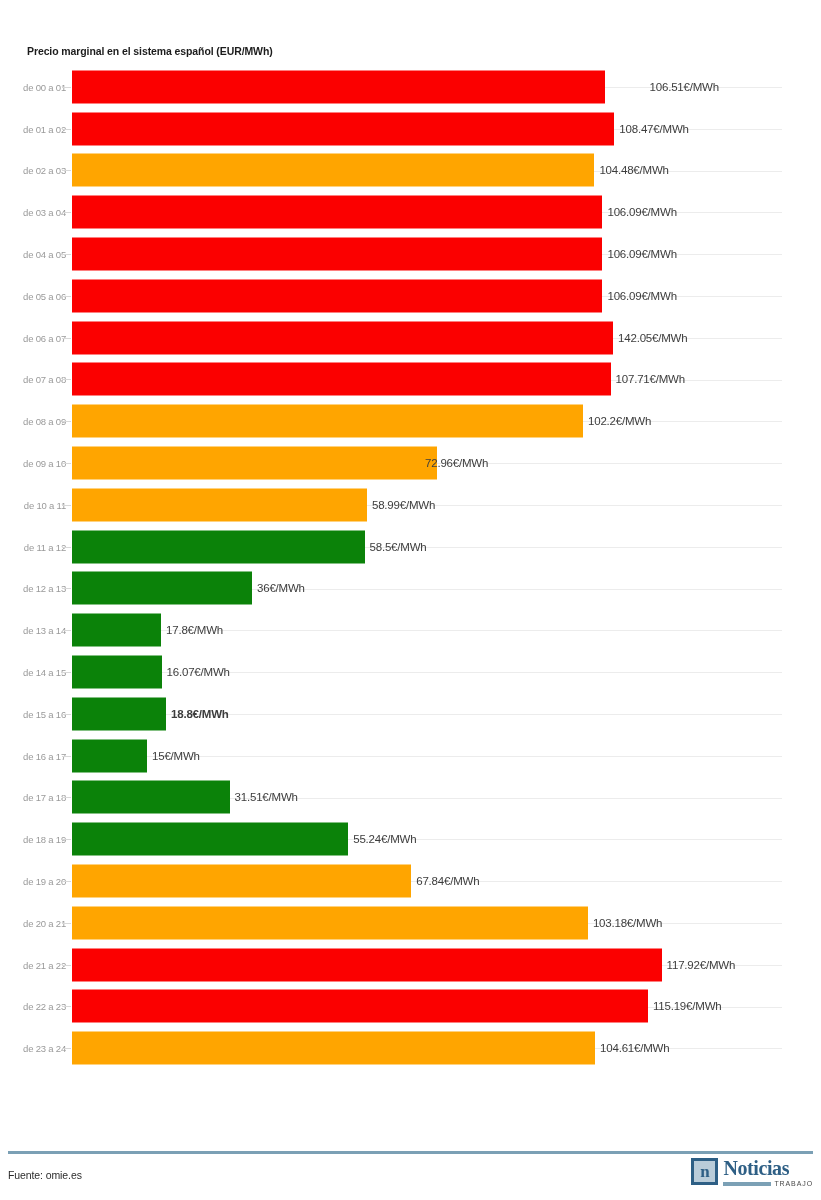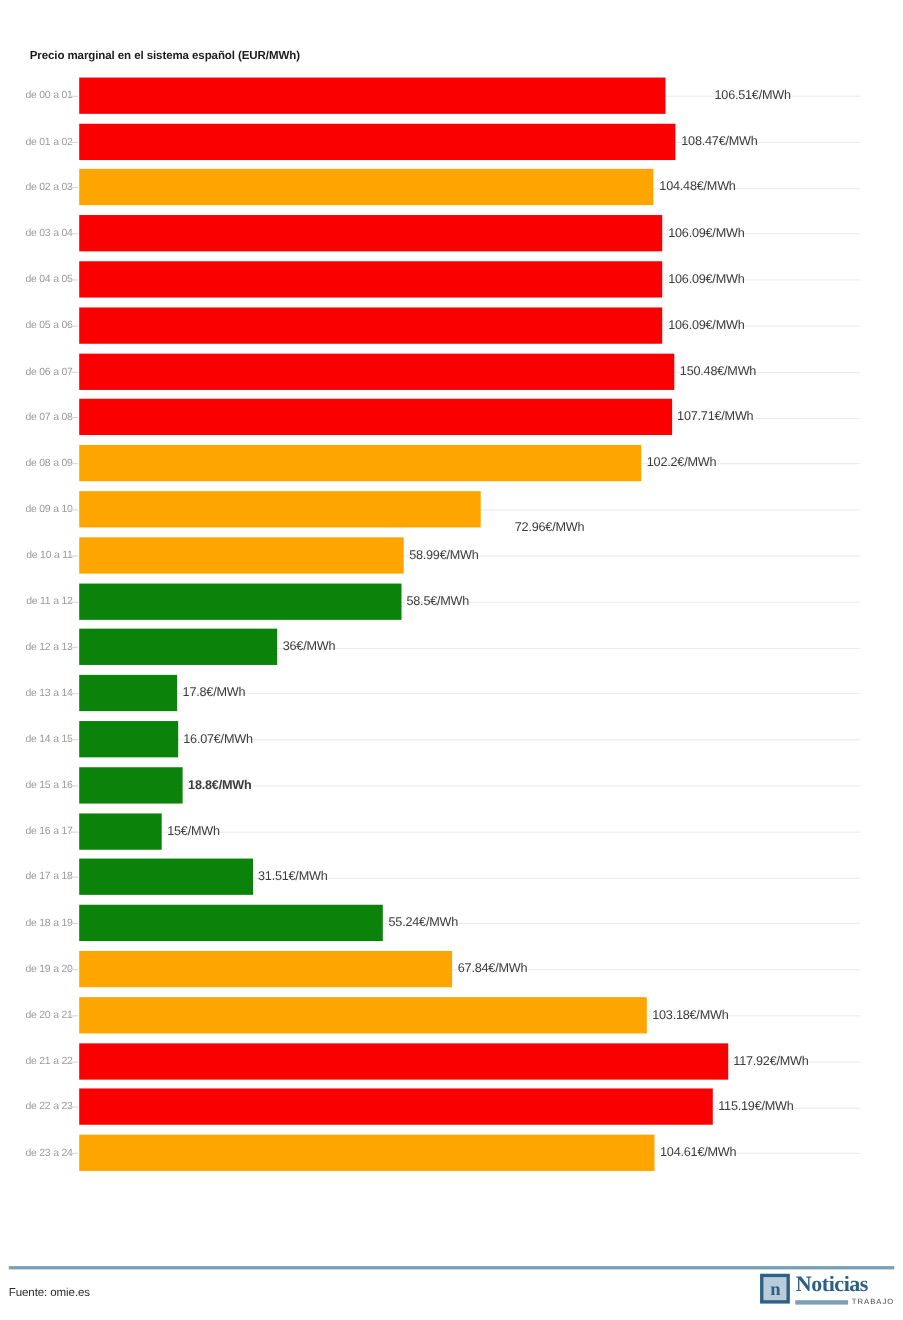--- a/index.html
+++ b/index.html
@@ -220,42 +220,42 @@
         <div class="cat-label">de 05 a 06</div>
         <div class="tick-stub"></div>
         <div class="bar red" title="de 05 a 06: 106.09€/MWh" style="width: 530.45px;"></div>
         <div class="val-label" style="left: 607.45px;">106.09€/MWh</div>
       </div>
       <div class="gridline" style="top: 271.7px;"></div>
       <div class="row" style="top: 250.8px;">
         <div class="cat-label">de 06 a 07</div>
         <div class="tick-stub"></div>
         <div class="bar red" title="de 06 a 07: 108.21€/MWh" style="width: 541.05px;"></div>
-        <div class="val-label" style="left: 618.05px;">150.48€/MWh</div>
+        <div class="val-label" style="left: 618.05px;">142.05€/MWh</div>
       </div>
       <div class="gridline" style="top: 313.5px;"></div>
       <div class="row" style="top: 292.6px;">
         <div class="cat-label">de 07 a 08</div>
         <div class="tick-stub"></div>
         <div class="bar red" title="de 07 a 08: 107.71€/MWh" style="width: 538.55px;"></div>
         <div class="val-label" style="left: 615.55px;">107.71€/MWh</div>
       </div>
       <div class="gridline" style="top: 355.3px;"></div>
       <div class="row" style="top: 334.4px;">
         <div class="cat-label">de 08 a 09</div>
         <div class="tick-stub"></div>
         <div class="bar orange" title="de 08 a 09: 102.2€/MWh" style="width: 511px;"></div>
         <div class="val-label" style="left: 588px;">102.2€/MWh</div>
       </div>
       <div class="gridline" style="top: 397.1px;"></div>
       <div class="row" style="top: 376.2px;">
         <div class="cat-label">de 09 a 10</div>
         <div class="tick-stub"></div>
         <div class="bar orange" title="de 09 a 10: 72.96€/MWh" style="width: 364.8px;"></div>
-        <div class="val-label" style="left: 468px; margin-top: 17px;">72.96€/MWh</div>
+        <div class="val-label" style="left: 425px;">72.96€/MWh</div>
       </div>
       <div class="gridline" style="top: 438.9px;"></div>
       <div class="row" style="top: 418px;">
         <div class="cat-label">de 10 a 11</div>
         <div class="tick-stub"></div>
         <div class="bar orange" title="de 10 a 11: 58.99€/MWh" style="width: 294.95px;"></div>
         <div class="val-label" style="left: 371.95px;">58.99€/MWh</div>
       </div>
       <div class="gridline" style="top: 480.7px;"></div>
       <div class="row" style="top: 459.8px;">

